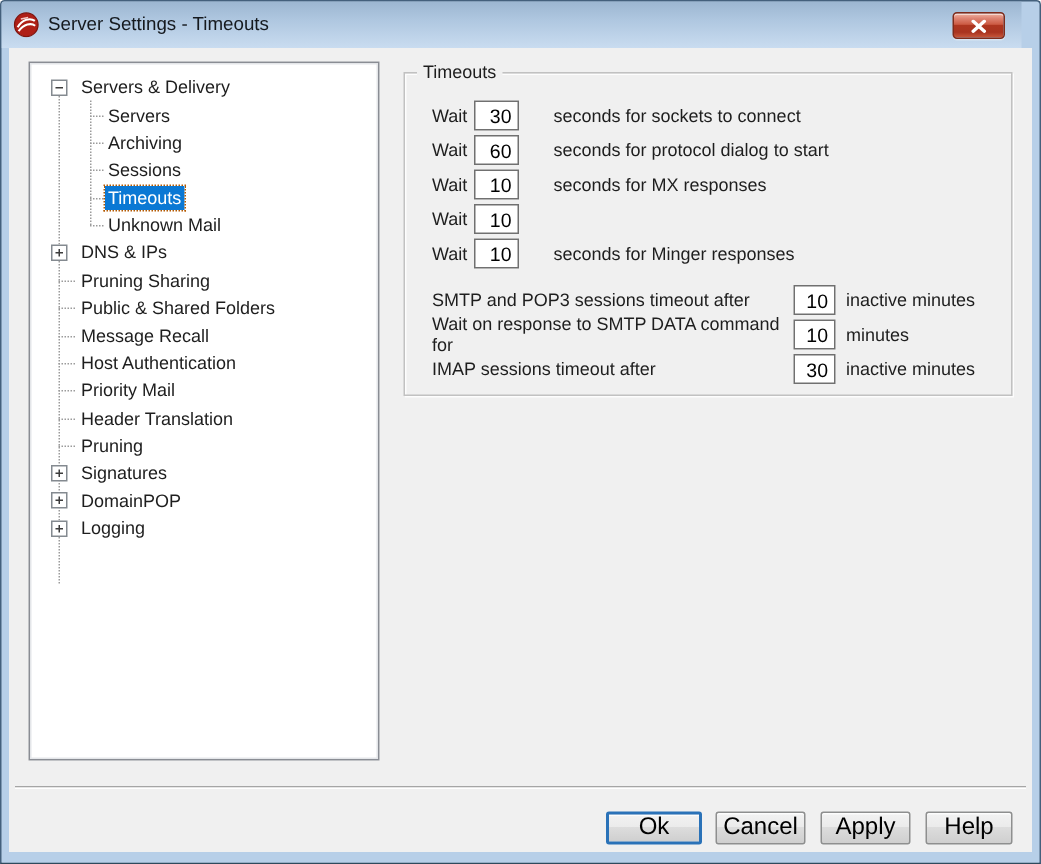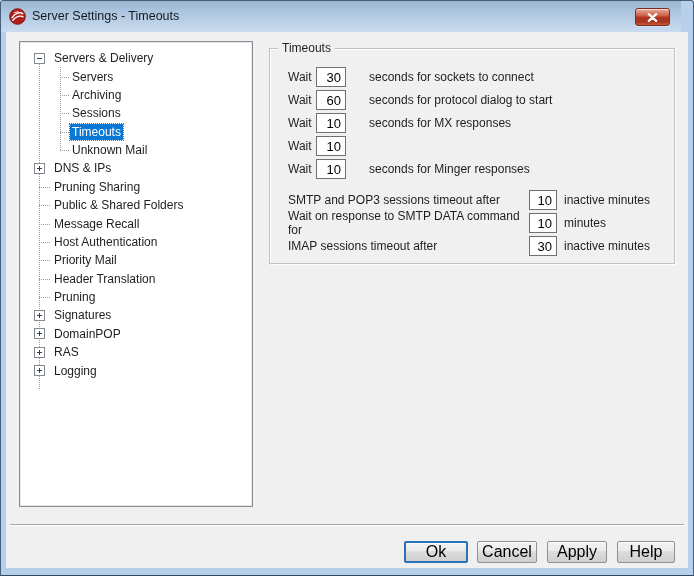--- a/index.html
+++ b/index.html
@@ -195,24 +195,20 @@
         <div class="trow">
           <span class="expbox plus"></span>
           <span class="lbl">Signatures</span>
         </div>
         <div class="trow">
           <span class="expbox plus"></span>
           <span class="lbl">DomainPOP</span>
         </div>
         <div class="trow">
           <span class="expbox plus"></span>
-          <span class="lbl">RAS</span>
-        </div>
-        <div class="trow">
-          <span class="expbox plus"></span>
           <span class="lbl">Logging</span>
         </div>
       </div>
     </div>
 
     <div class="groupbox">
       <span class="groupbox-label">Timeouts</span>
 
       <div class="wrow" style="top:18px">
         <span class="prefix">Wait</span>

